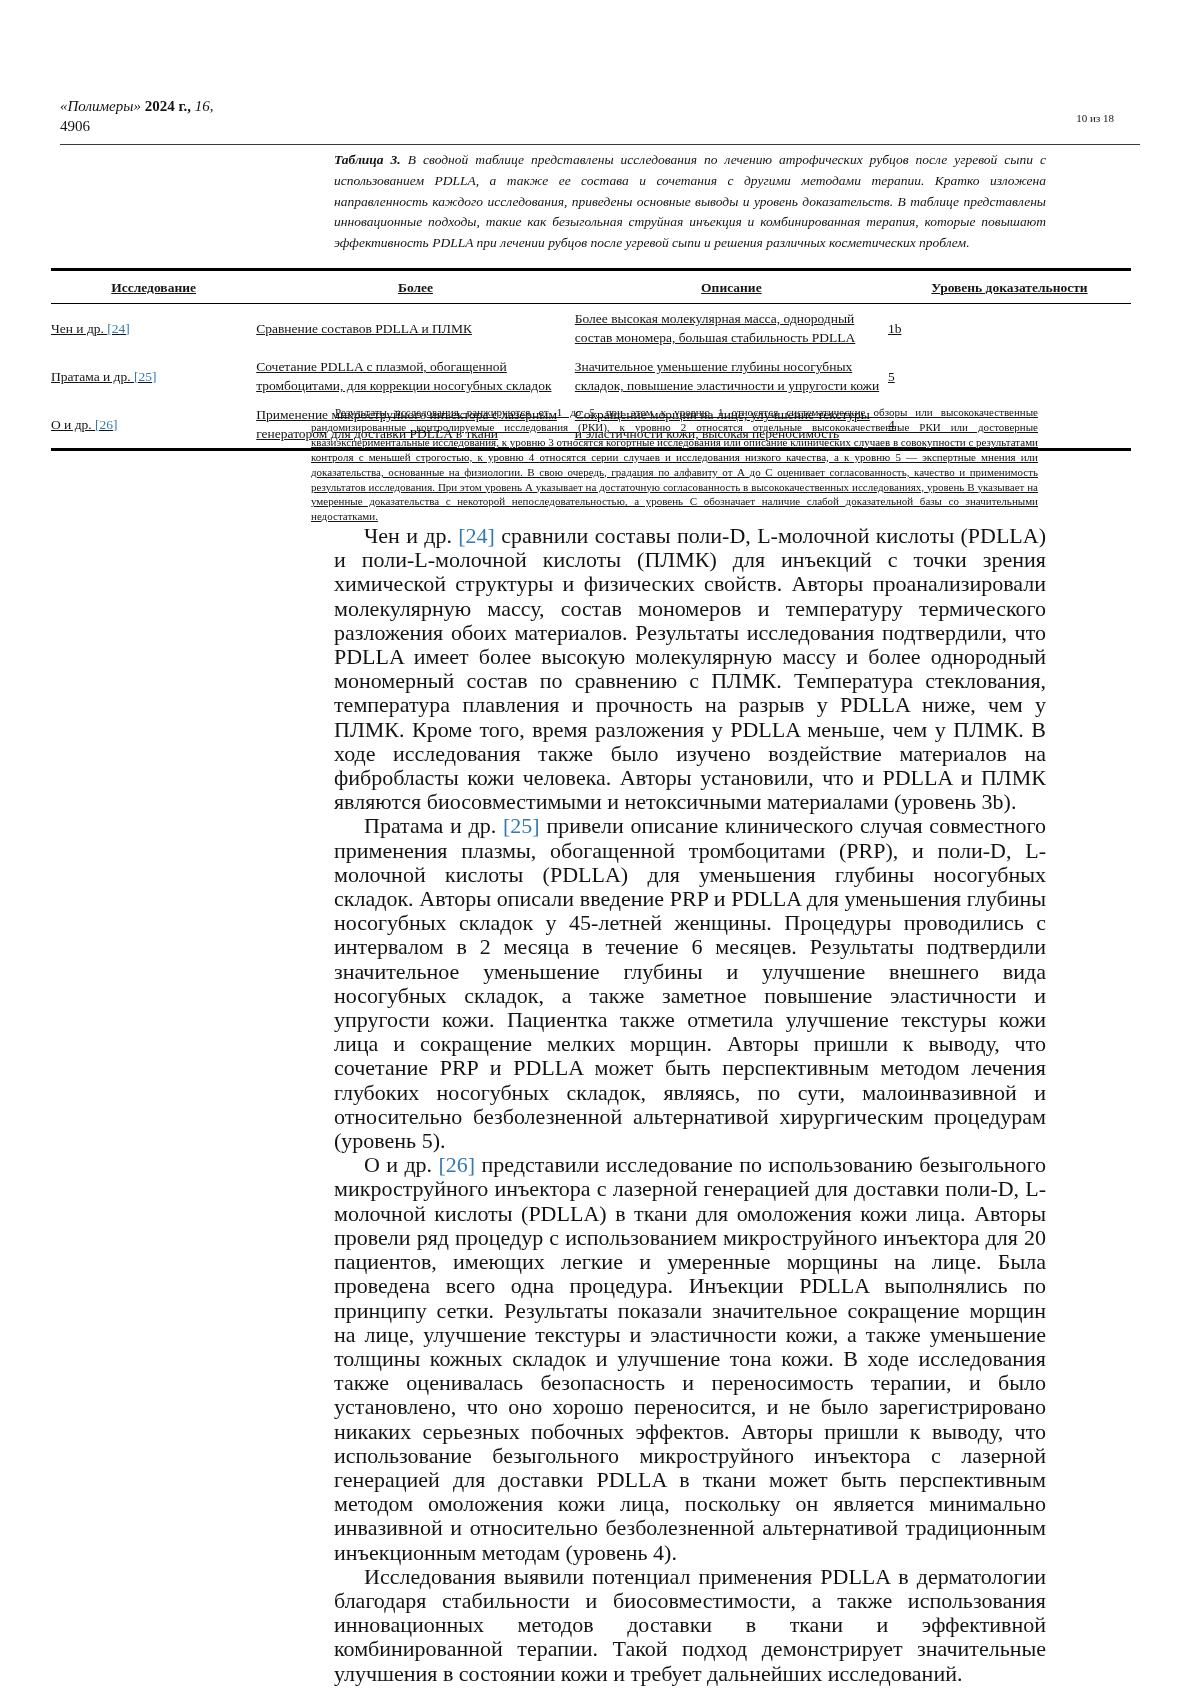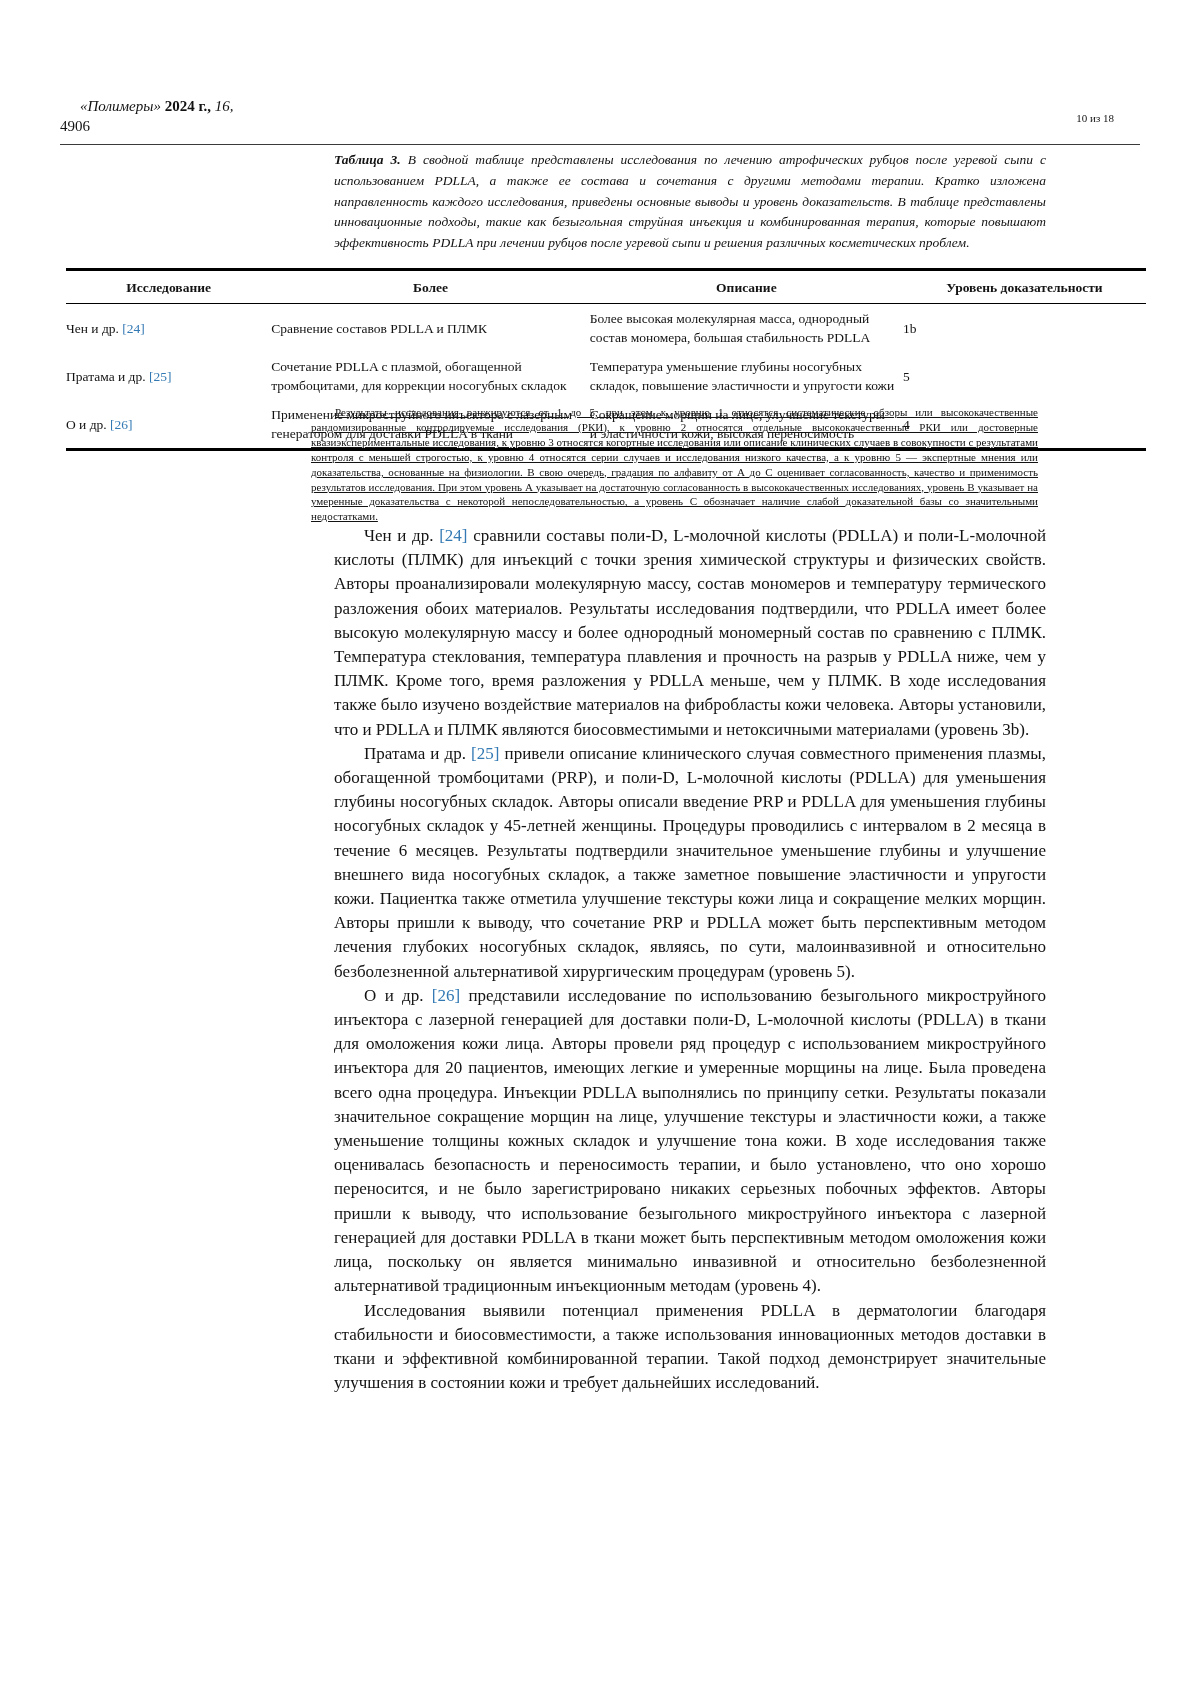--- a/index.html
+++ b/index.html
@@ -14,39 +14,39 @@
     overflow:hidden;
   }
 
   
   .runhead {
     position:absolute; top:96px; left:60px; width:1080px;
     border-bottom:1px solid #3a3a3a;
     padding-bottom:8px;
     font-size:15px; line-height:20px;
   }
-  .runhead .jr { font-style:italic;margin-left:20px; }
+  .runhead .jr { font-style:italic; }
   .runhead .yr { font-weight:bold; font-style:normal; }
   .runhead .vol { font-style:italic; }
   .runhead-right {
     position:absolute; right:26px; top:12px;
     font-size:11px; font-style:normal;margin-left:37px;
   }
 
   
   .caption {
     position:absolute; top:150px; left:334px; width:712px;
     font-size:13.5px; line-height:20.8px;
     text-align:justify;
     font-style:italic;
   }
   .caption b { font-weight:bold; }
 
   
-  .table-wrap { position:absolute; top:268px; left:66px; width:1080px; }
+  .table-wrap { position:absolute; top:268px; left:51px; width:1080px;text-decoration:underline; }
   table.datatable {
     width:100%; border-collapse:collapse;
     border-top:3px solid #000;
     border-bottom:3px solid #000;
     font-size:13.5px; line-height:19px;
   }
   table.datatable thead th {
     font-weight:bold; text-align:center;
     padding:7px 4px 6px 4px;
     border-bottom:1px solid #000;
@@ -68,21 +68,21 @@
     position:absolute; top:405px; left:311px; width:727px;
     font-size:11px; line-height:14.9px;
     text-align:justify;
     text-decoration:underline;
   }
   .footnote p { text-indent:24px; }
 
   
   .bodytext {
     position:absolute; top:524px; left:334px; width:712px;
-    font-size:17px; line-height:24.2px;
+    font-size:22px; line-height:24.2px;
     text-align:justify;
   }
   .bodytext p { text-indent:30px; }
 </style>
 </head>
 <body>
 
 <div class="page">
 
   <div class="runhead">
@@ -118,21 +118,21 @@
       <tbody>
         <tr>
           <td class="c-study"><span>Чен и др. </span><span class="cite">[24]</span></td>
           <td class="c-topic">Сравнение составов PDLLA и ПЛМК</td>
           <td class="c-desc">Более высокая молекулярная масса, однородный состав мономера, большая стабильность PDLLA</td>
           <td class="c-level">1b</td>
         </tr>
         <tr>
           <td class="c-study"><span>Пратама и др. </span><span class="cite">[25]</span></td>
           <td class="c-topic">Сочетание PDLLA с плазмой, обогащенной тромбоцитами, для коррекции носогубных складок</td>
-          <td class="c-desc">Температура уменьшение глубины носогубных складок, повышение эластичности и упругости кожи</td>
+          <td class="c-desc">Значительное уменьшение глубины носогубных складок, повышение эластичности и упругости кожи</td>
           <td class="c-level">5</td>
         </tr>
         <tr>
           <td class="c-study"><span>О и др. </span><span class="cite">[26]</span></td>
           <td class="c-topic">Применение микроструйного инъектора с лазерным генератором для доставки PDLLA в ткани</td>
           <td class="c-desc">Сокращение морщин на лице, улучшение текстуры и эластичности кожи, высокая переносимость</td>
           <td class="c-level">4</td>
         </tr>
       </tbody>
     </table>

